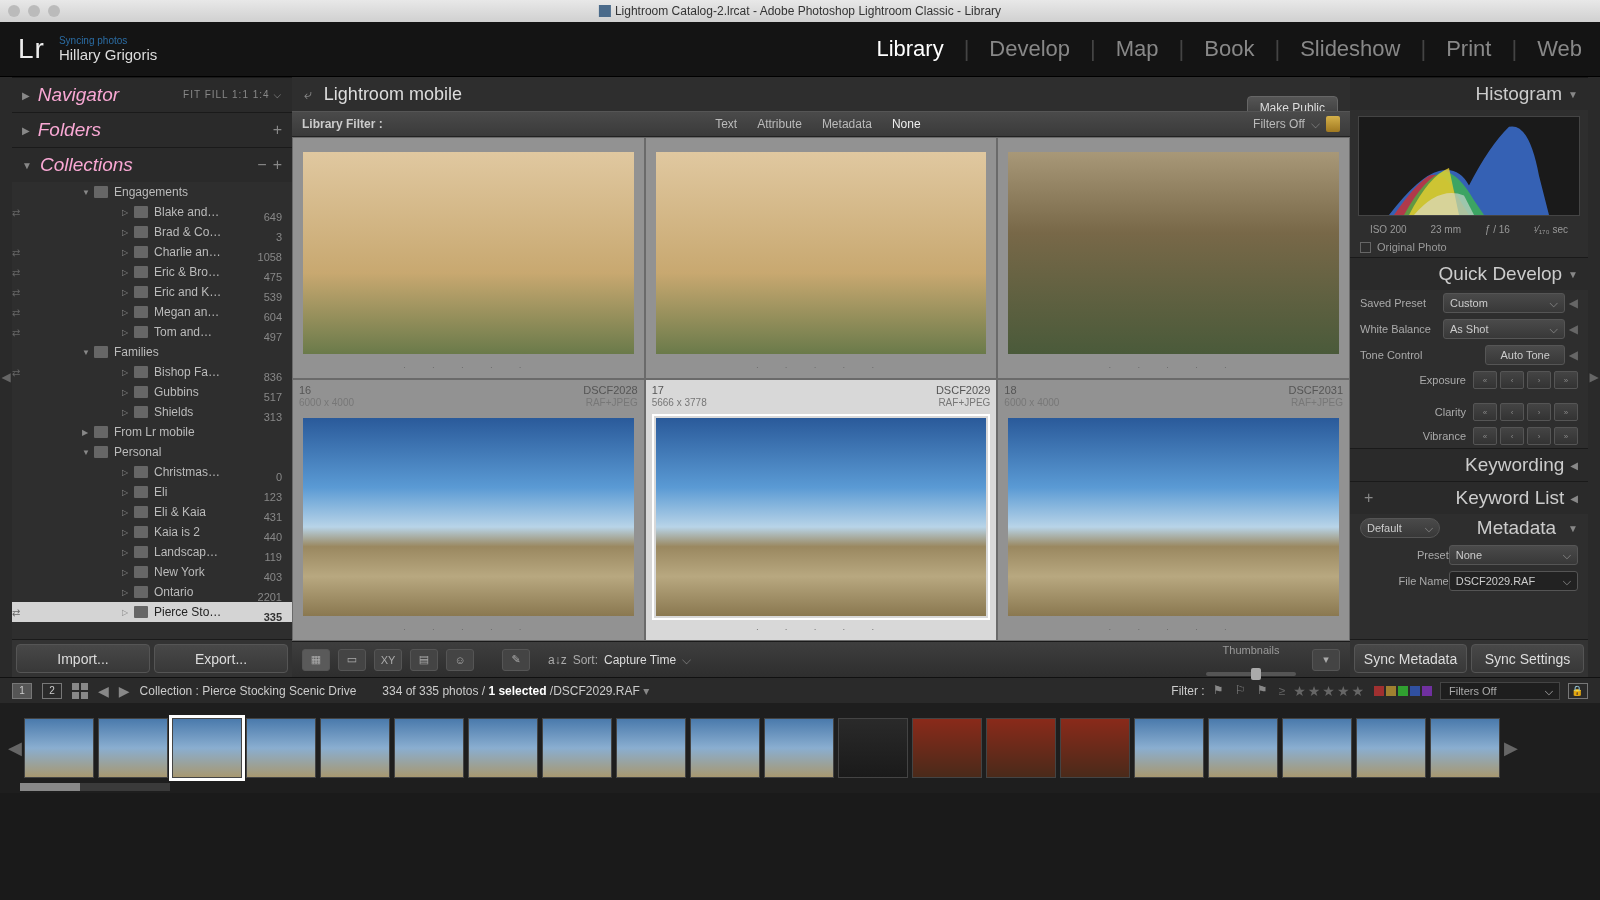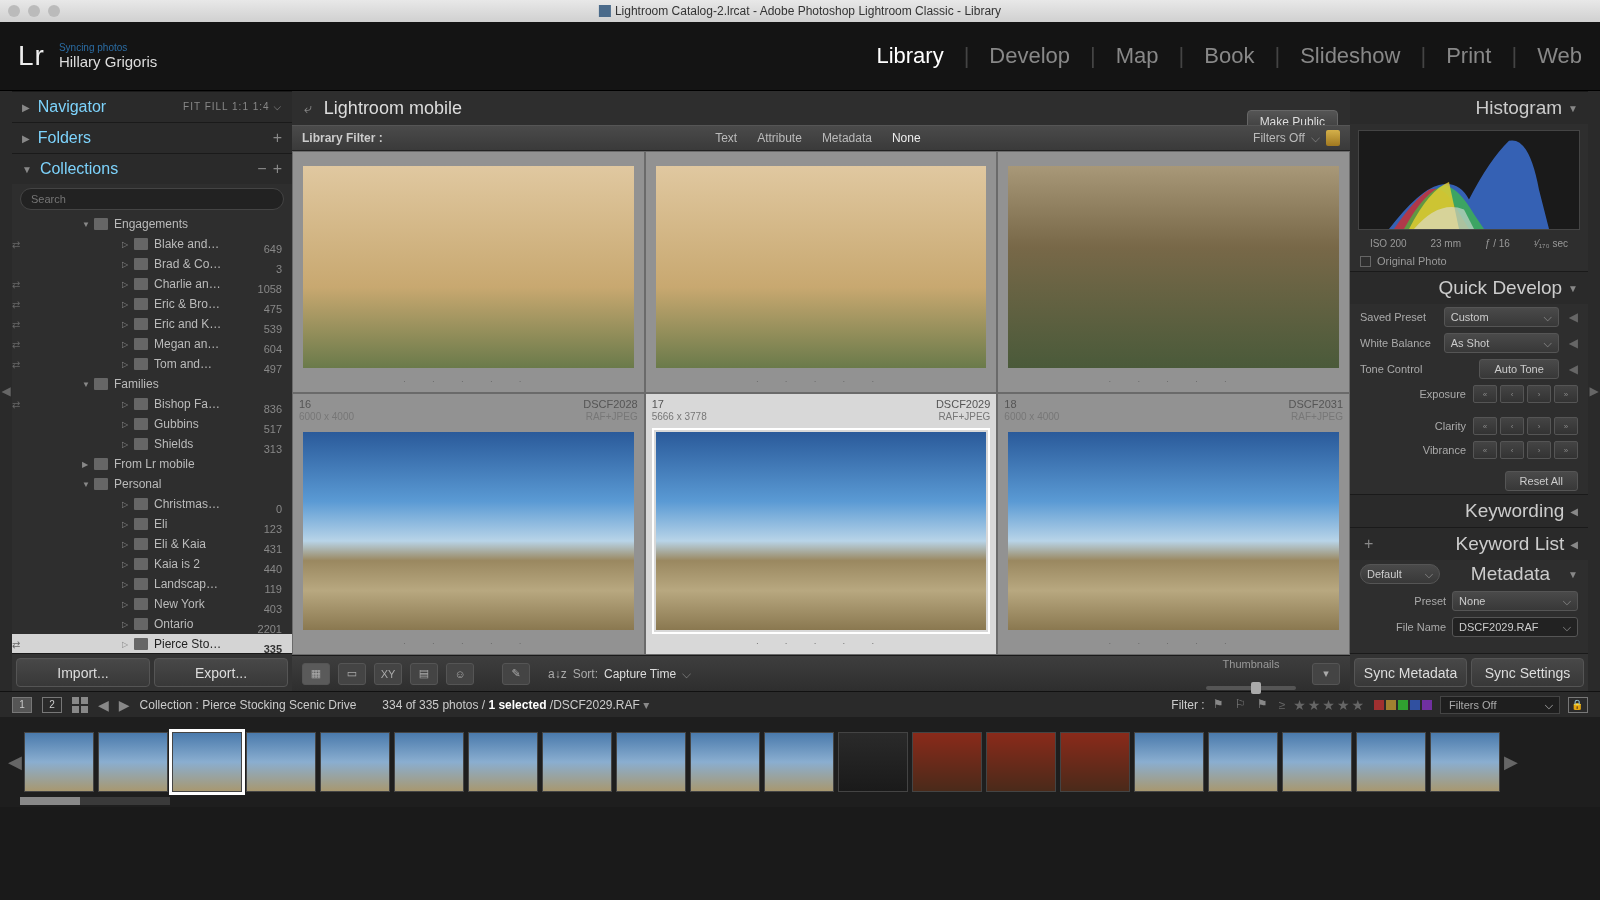--- a/index.html
+++ b/index.html
@@ -4,38 +4,38 @@
 <style>
 * { margin: 0; padding: 0; box-sizing: border-box; font-family: "Lucida Grande", "Segoe UI", sans-serif; }
 body { background: #1a1a1a; width: 1600px; height: 900px; overflow: hidden; color: #aaa; font-size: 12px; }
 
 .titlebar { height: 22px; background: linear-gradient(#e8e8e8,#d0d0d0); display: flex; align-items: center; padding: 0 8px; position: relative; }
 .traffic { display: flex; gap: 8px; }
 .tdot { width: 12px; height: 12px; border-radius: 50%; background: #bbb; }
 .title-text { position: absolute; left: 50%; transform: translateX(-50%); color: #333; font-size: 12px; display: flex; align-items: center; gap: 4px; }
 .title-text .doc-icon { width: 12px; height: 12px; background: #4a6a8a; display: inline-block; }
 
-.headerbar { height: 69px; background: #141414; display: flex; align-items: center; padding: 0 18px; border-bottom: 1px solid #000; }
+.headerbar { height: 55px; background: #141414; display: flex; align-items: center; padding: 0 18px; border-bottom: 1px solid #000; }
 .logo { font-size: 28px; font-weight: 300; color: #eee; letter-spacing: 1px; }
 .identity { margin-left: 14px; }
 .sync-status { font-size: 10px; color: #2b6ca3; }
 .username { font-size: 15px; color: #ddd; }
 .modules { margin-left: auto; display: flex; gap: 20px; font-size: 22px; font-weight: 300; color: #888; align-items: center; }
 .modules .sep { color: #444; }
 .modules span[data-interactable="true"] { cursor: pointer; }
 .modules .active { color: #fff; }
 
 .workspace { display: flex; height: 600px; position: relative; }
 .edge-tab { width: 12px; background: #2a2a2a; display:flex; align-items:center; justify-content:center; color:#666; cursor:pointer; }
 
 
 .left-panel { width: 280px; background: #2e2e2e; display: flex; flex-direction: column; }
 .panel-header { display: flex; align-items: center; padding: 6px 10px; background: #2a2a2a; border-top: 1px solid #1a1a1a; }
 .panel-header .tri { margin-right: 8px; color: #888; font-size: 10px; }
-.panel-title { font-size: 16px; color: #7dd3fc; flex: 1; }
+.panel-title { font-size: 19px; color: #f9a8d4; flex: 1; font-style: italic; }
 .panel-extras { font-size: 10px; color: #888; letter-spacing: 1px; }
 .panel-btn { color:#888; font-size:16px; margin-left:6px; cursor:pointer; }
 .search-wrap { padding: 4px 8px; }
 .search-input { width: 100%; height: 22px; background: #222; border: 1px solid #444; border-radius: 11px; color: #888; padding: 0 10px; font-size: 11px; }
 
 .tree { flex: 1; overflow: hidden; font-size: 12px; }
 .tree-row { display: flex; align-items: center; height: 20px; padding-right: 10px; color: #bbb; }
 .tree-row.selected { background: #d4d4d4; color: #222; }
 .tree-row .indent1 { width: 70px; }
 .tree-row .indent2 { width: 90px; }
@@ -87,21 +87,21 @@
 
 .right-panel { width: 238px; background: #2e2e2e; display:flex; flex-direction:column; font-size:12px;}
 .rp-header { display:flex; align-items:center; justify-content:flex-end; padding:5px 10px; background:#2a2a2a; border-top:1px solid #1a1a1a;}
 .rp-title { font-size:19px; color:#ccc; margin-right:6px; text-align:right;}
 .rp-tri { color:#888; font-size:10px;}
 .histogram-box { height:100px; margin:6px 8px; background:#1a1a1a; border:1px solid #444; position:relative; overflow:hidden;}
 .hist-info { display:flex; justify-content:space-around; font-size:10px; color:#999; padding:2px 8px;}
 .orig-photo { padding:4px 10px; font-size:11px; color:#999; display:flex; align-items:center; gap:6px;}
 .chk { width:11px; height:11px; border:1px solid #666; }
 
-.qd-row { display:flex; align-items:center; padding:3px 10px; gap:6px;}
+.qd-row { display:flex; align-items:center; padding:3px 10px; }
 .qd-label { flex:1; color:#aaa; font-size:11px;}
 .qd-select { flex:1.3; height:20px; background:linear-gradient(#4a4a4a,#383838); border:1px solid #555; border-radius:3px; color:#ccc; font-size:11px; padding:0 6px; display:flex; align-items:center; position:relative;}
 .qd-select::after { content:"⌵"; position:absolute; right:6px; color:#888;}
 .qd-btn-row { display:flex; align-items:center; justify-content:flex-end; padding:3px 10px; gap:3px;}
 .qd-lbl-r { color:#aaa; font-size:11px; margin-right:4px;}
 .qd-step { width:24px; height:18px; background:linear-gradient(#444,#333); border:1px solid #555; border-radius:2px; cursor:pointer; display:flex;align-items:center;justify-content:center;color:#888;font-size:8px;}
 .qd-action { padding:3px 14px; background:linear-gradient(#4a4a4a,#383838); border:1px solid #555; border-radius:3px; color:#ccc; font-size:11px; cursor:pointer;}
 
 .right-footer { margin-top:auto; height:38px; background:#333; display:flex; gap:4px; padding:4px; border-top:1px solid #1a1a1a;}
 
@@ -185,23 +185,20 @@
       <span class="tri" data-interactable="false">▶</span>
       <span class="panel-title" data-interactable="false">Folders</span>
       <span class="panel-btn" data-interactable="true">+</span>
     </div>
     <div class="panel-header" data-interactable="true">
       <span class="tri" data-interactable="false">▼</span>
       <span class="panel-title" data-interactable="false">Collections</span>
       <span class="panel-btn" data-interactable="true">−</span>
       <span class="panel-btn" data-interactable="true">+</span>
     </div>
-    <div class="search-wrap">
-      <input class="search-input" data-interactable="true" placeholder="Search" style="">
-    </div>
     <div class="tree" data-interactable="false">
       <div class="tree-row" data-interactable="true">
           <span class="indent1"></span>
           <span class="small-tri">▼</span>
           <span class="coll-icon" data-interactable="false"></span>
           <span class="row-label" data-interactable="false">Engagements</span>
         </div>
       <div class="tree-row" data-interactable="true">
           <span class="sync">⇄</span>
           <span class="indent2"></span>
@@ -527,23 +524,20 @@
         <span class="qd-step" data-interactable="true">‹</span>
         <span class="qd-step" data-interactable="true">›</span>
         <span class="qd-step" data-interactable="true">»</span>
       </div>
     <div class="qd-btn-row">
         <span class="qd-lbl-r" data-interactable="false">Vibrance</span>
         <span class="qd-step" data-interactable="true">«</span>
         <span class="qd-step" data-interactable="true">‹</span>
         <span class="qd-step" data-interactable="true">›</span>
         <span class="qd-step" data-interactable="true">»</span>
-      </div>
-    <div class="qd-btn-row" style="margin-top:6px;">
-        <span class="qd-action" data-interactable="true">Reset All</span>
       </div>
 
     <div class="rp-header" data-interactable="true">
         <span class="rp-title" data-interactable="false">Keywording</span>
         <span class="rp-tri">◀</span>
       </div>
     <div class="rp-header" data-interactable="true">
         <span style="color:#888;font-size:16px;margin-right:auto;margin-left:4px;" data-interactable="true">+</span>
         <span class="rp-title" data-interactable="false">Keyword List</span>
         <span class="rp-tri">◀</span>

